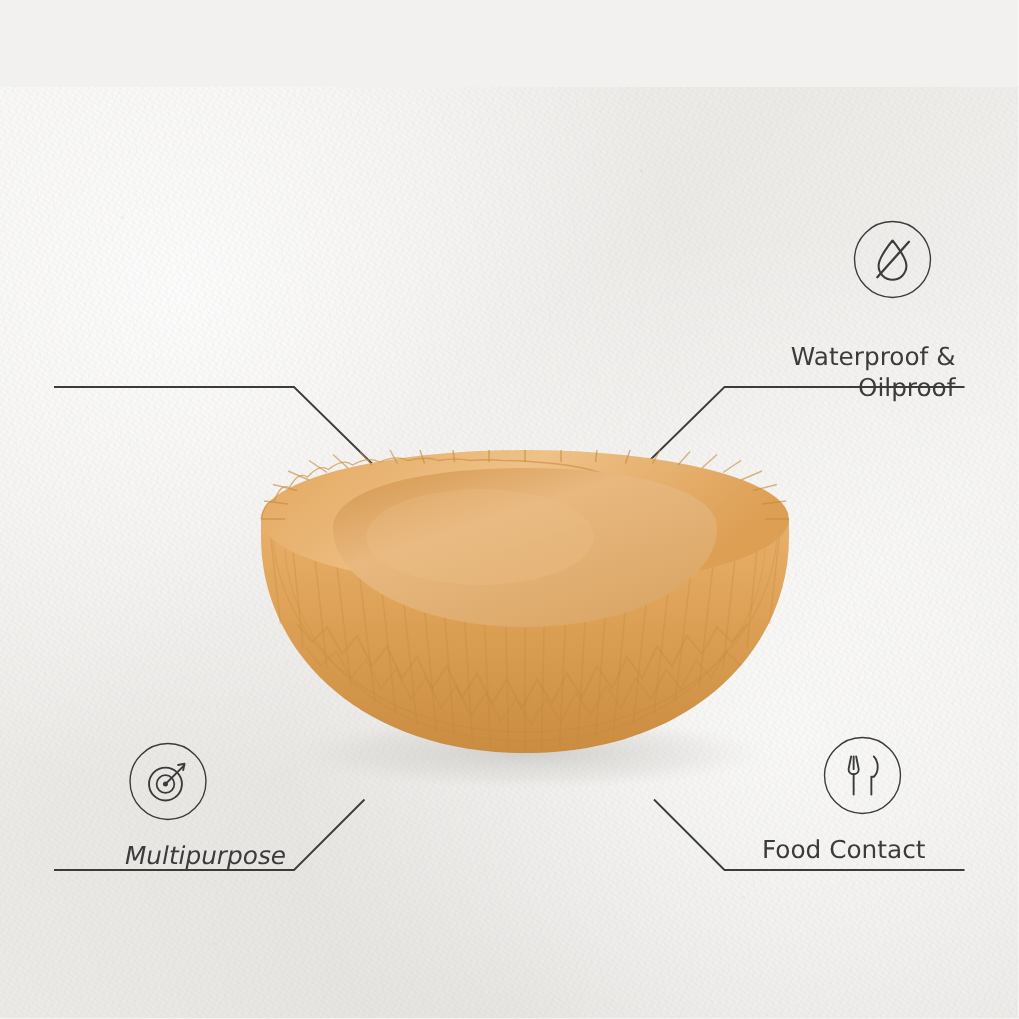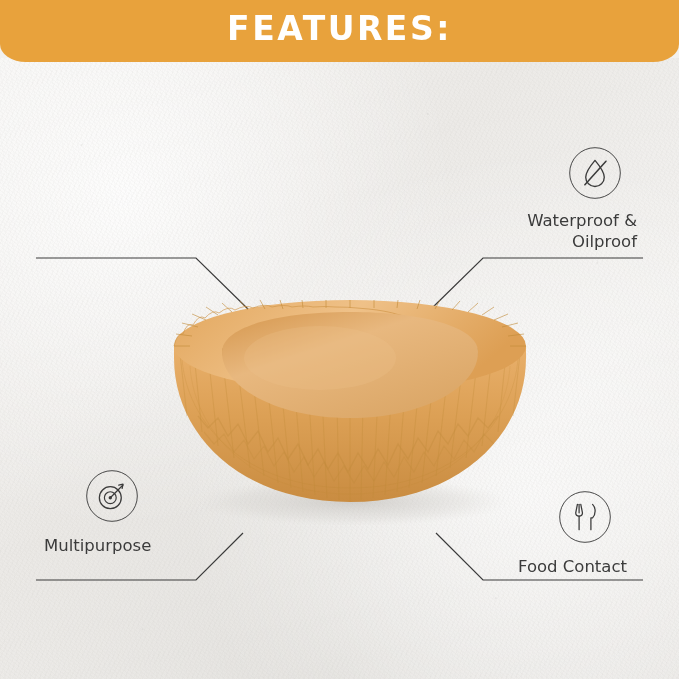--- a/index.html
+++ b/index.html
@@ -110,27 +110,27 @@
     font-family: "DejaVu Sans", sans-serif;
     white-space: pre-line;
   }
 
   #feature-thickened { left: 30px; top: 146px; text-align: left; }
   #feature-thickened .feature-icon { margin-left: 55px; }
   #feature-thickened .feature-label { margin-top: 10px; margin-left: 14px; }
 
   #feature-waterproof { left: 449px; top: 146px; text-align: right; }
   #feature-waterproof .feature-icon { margin-left: 119px; }
-  #feature-waterproof .feature-label { margin-top: 10px; margin-right: 12px; }
-
-  #feature-multipurpose { left: 30px; top: 469px; text-align: left; }
+  #feature-waterproof .feature-label { margin-top: 27px; margin-right: 12px; }
+
+  #feature-multipurpose { left: 30px; top: 494px; text-align: center; font-style: italic; }
   #feature-multipurpose .feature-icon { margin-left: 55px; }
   #feature-multipurpose .feature-label { margin-top: 12px; margin-left: 14px; }
 
-  #feature-foodcontact { left: 439px; top: 490px; text-align: right; }
+  #feature-foodcontact { left: 429px; top: 490px; text-align: right; }
   #feature-foodcontact .feature-icon { margin-left: 119px; }
   #feature-foodcontact .feature-label { margin-top: 12px; margin-right: 12px; }
 
   
   #product-photo {
     position: absolute;
     left: 160px;
     top: 296px;
     width: 380px;
     height: 232px;
@@ -139,23 +139,20 @@
 </head>
 <body>
 
 <div id="page">
 
   <div id="paper-bg">
     <div id="paper-grain"></div>
     <div id="paper-specks"></div>
   </div>
 
-  <div id="header-banner">
-    <div id="header-title">FEATURES:</div>
-  </div>
 
   <svg id="connectors" viewBox="0 0 679 679">
 
     <path d="M 36 258 L 196 258 L 249 310" fill="none" stroke="#3b3b3b" stroke-width="1.2"></path>
 
     <path d="M 643 258 L 483 258 L 430 310" fill="none" stroke="#3b3b3b" stroke-width="1.2"></path>
 
     <path d="M 36 580 L 196 580 L 243 533" fill="none" stroke="#3b3b3b" stroke-width="1.2"></path>
 
     <path d="M 643 580 L 483 580 L 436 533" fill="none" stroke="#3b3b3b" stroke-width="1.2"></path>

